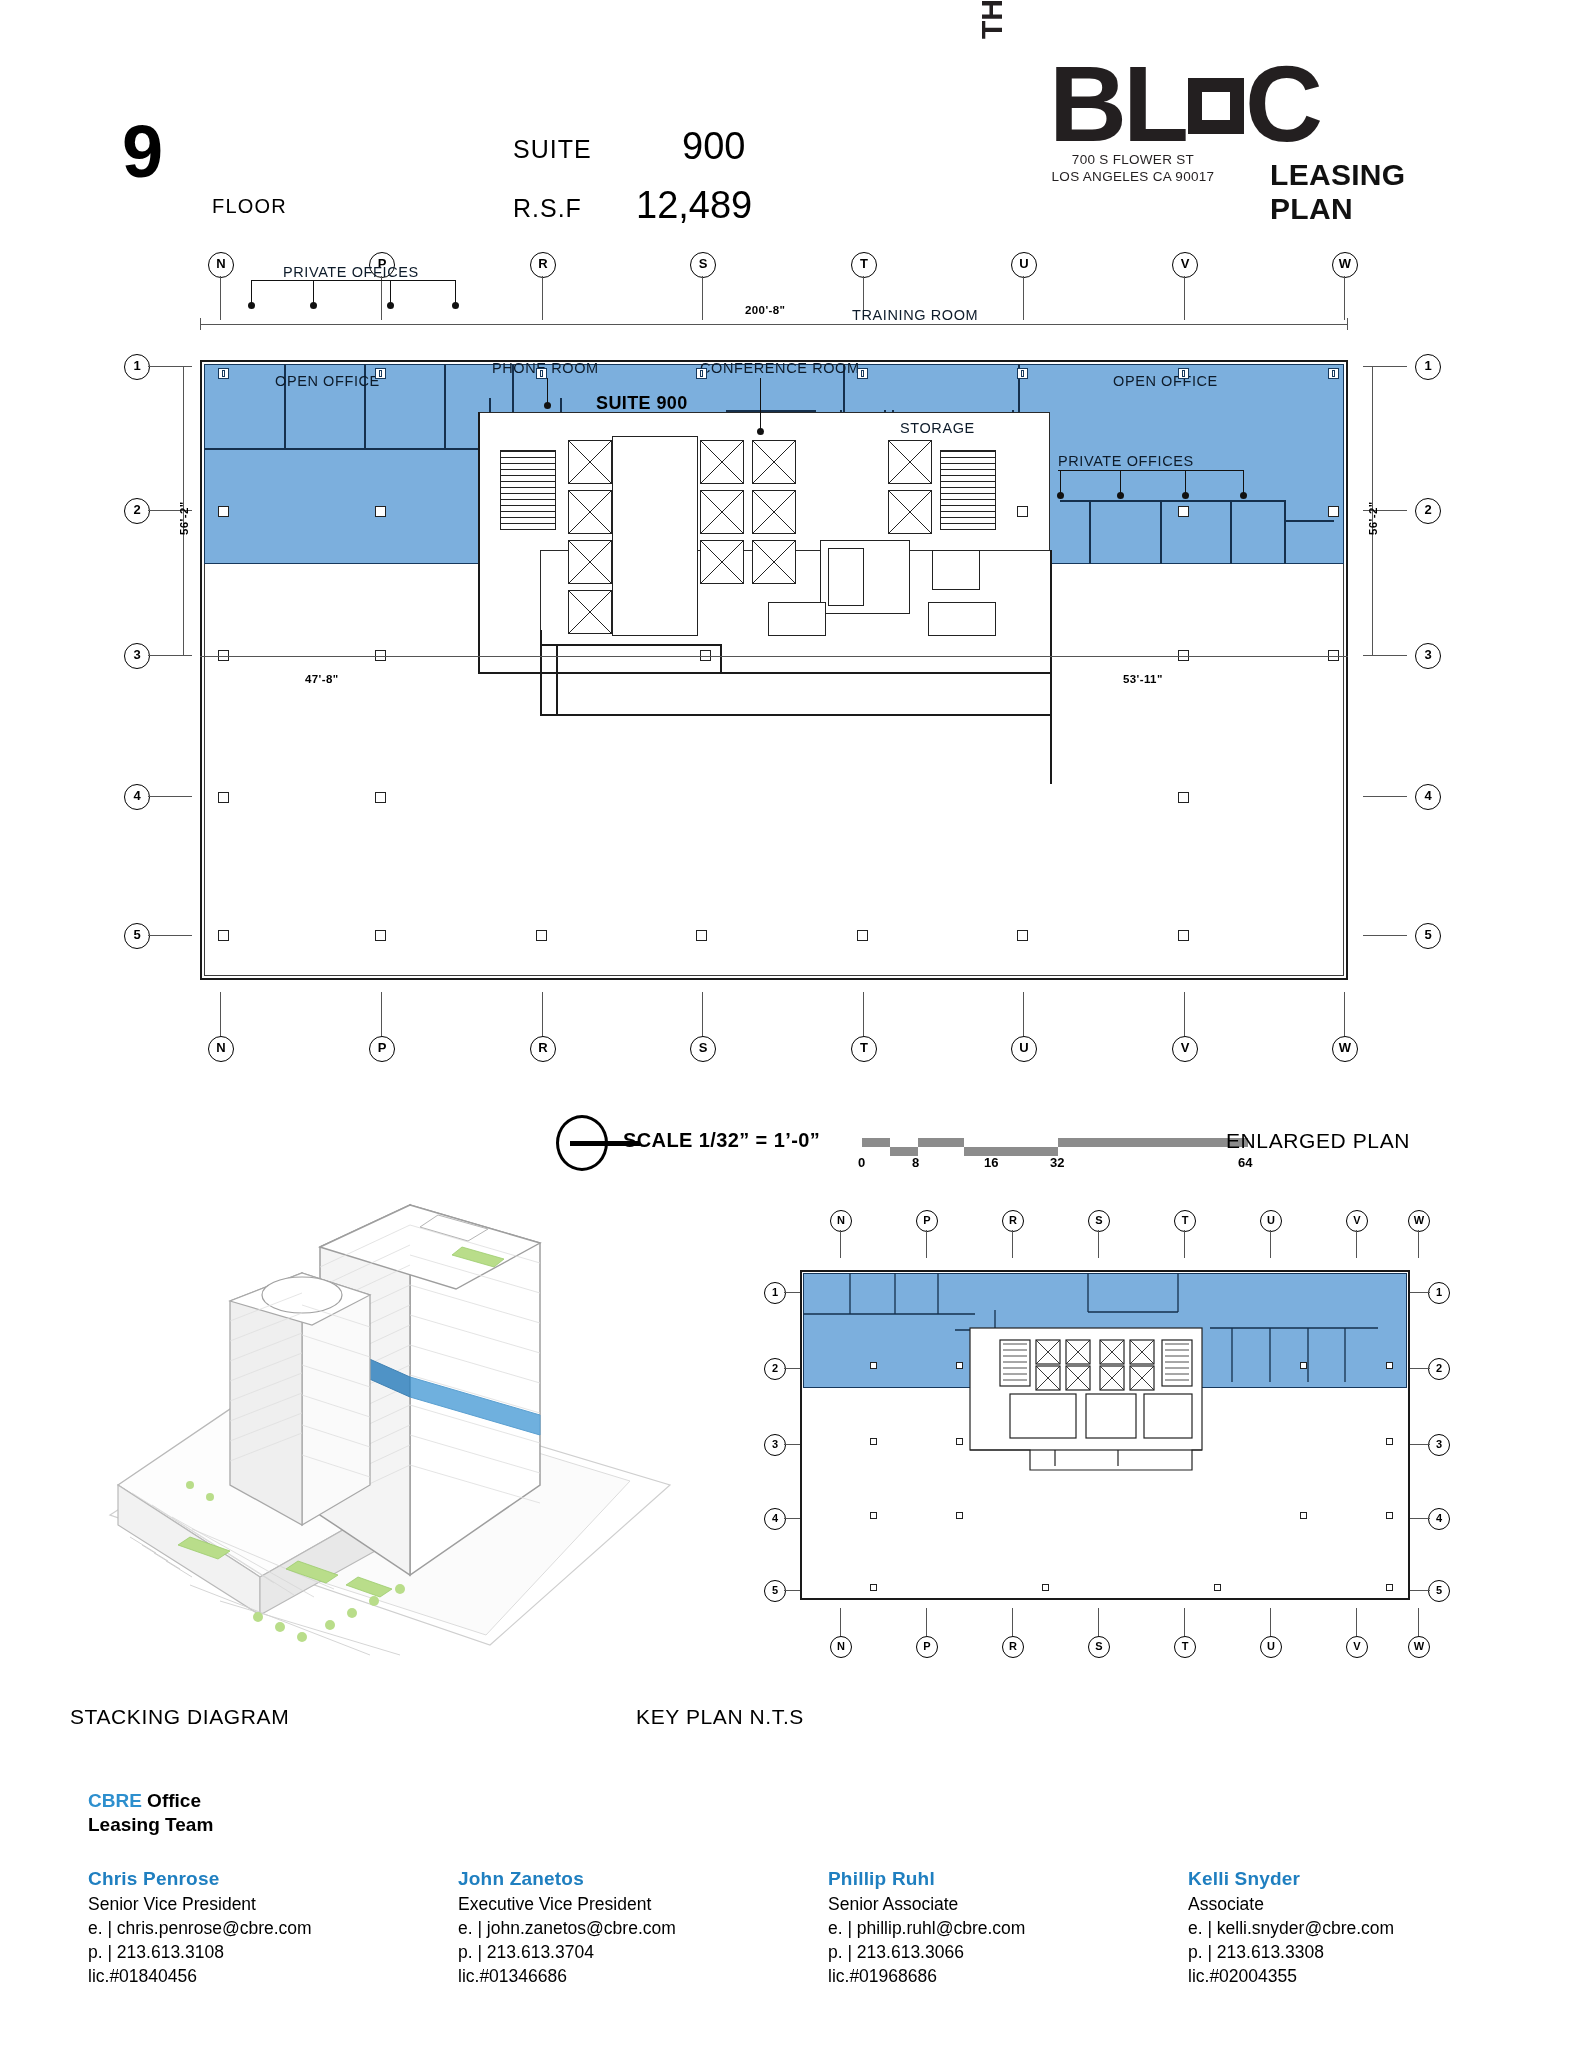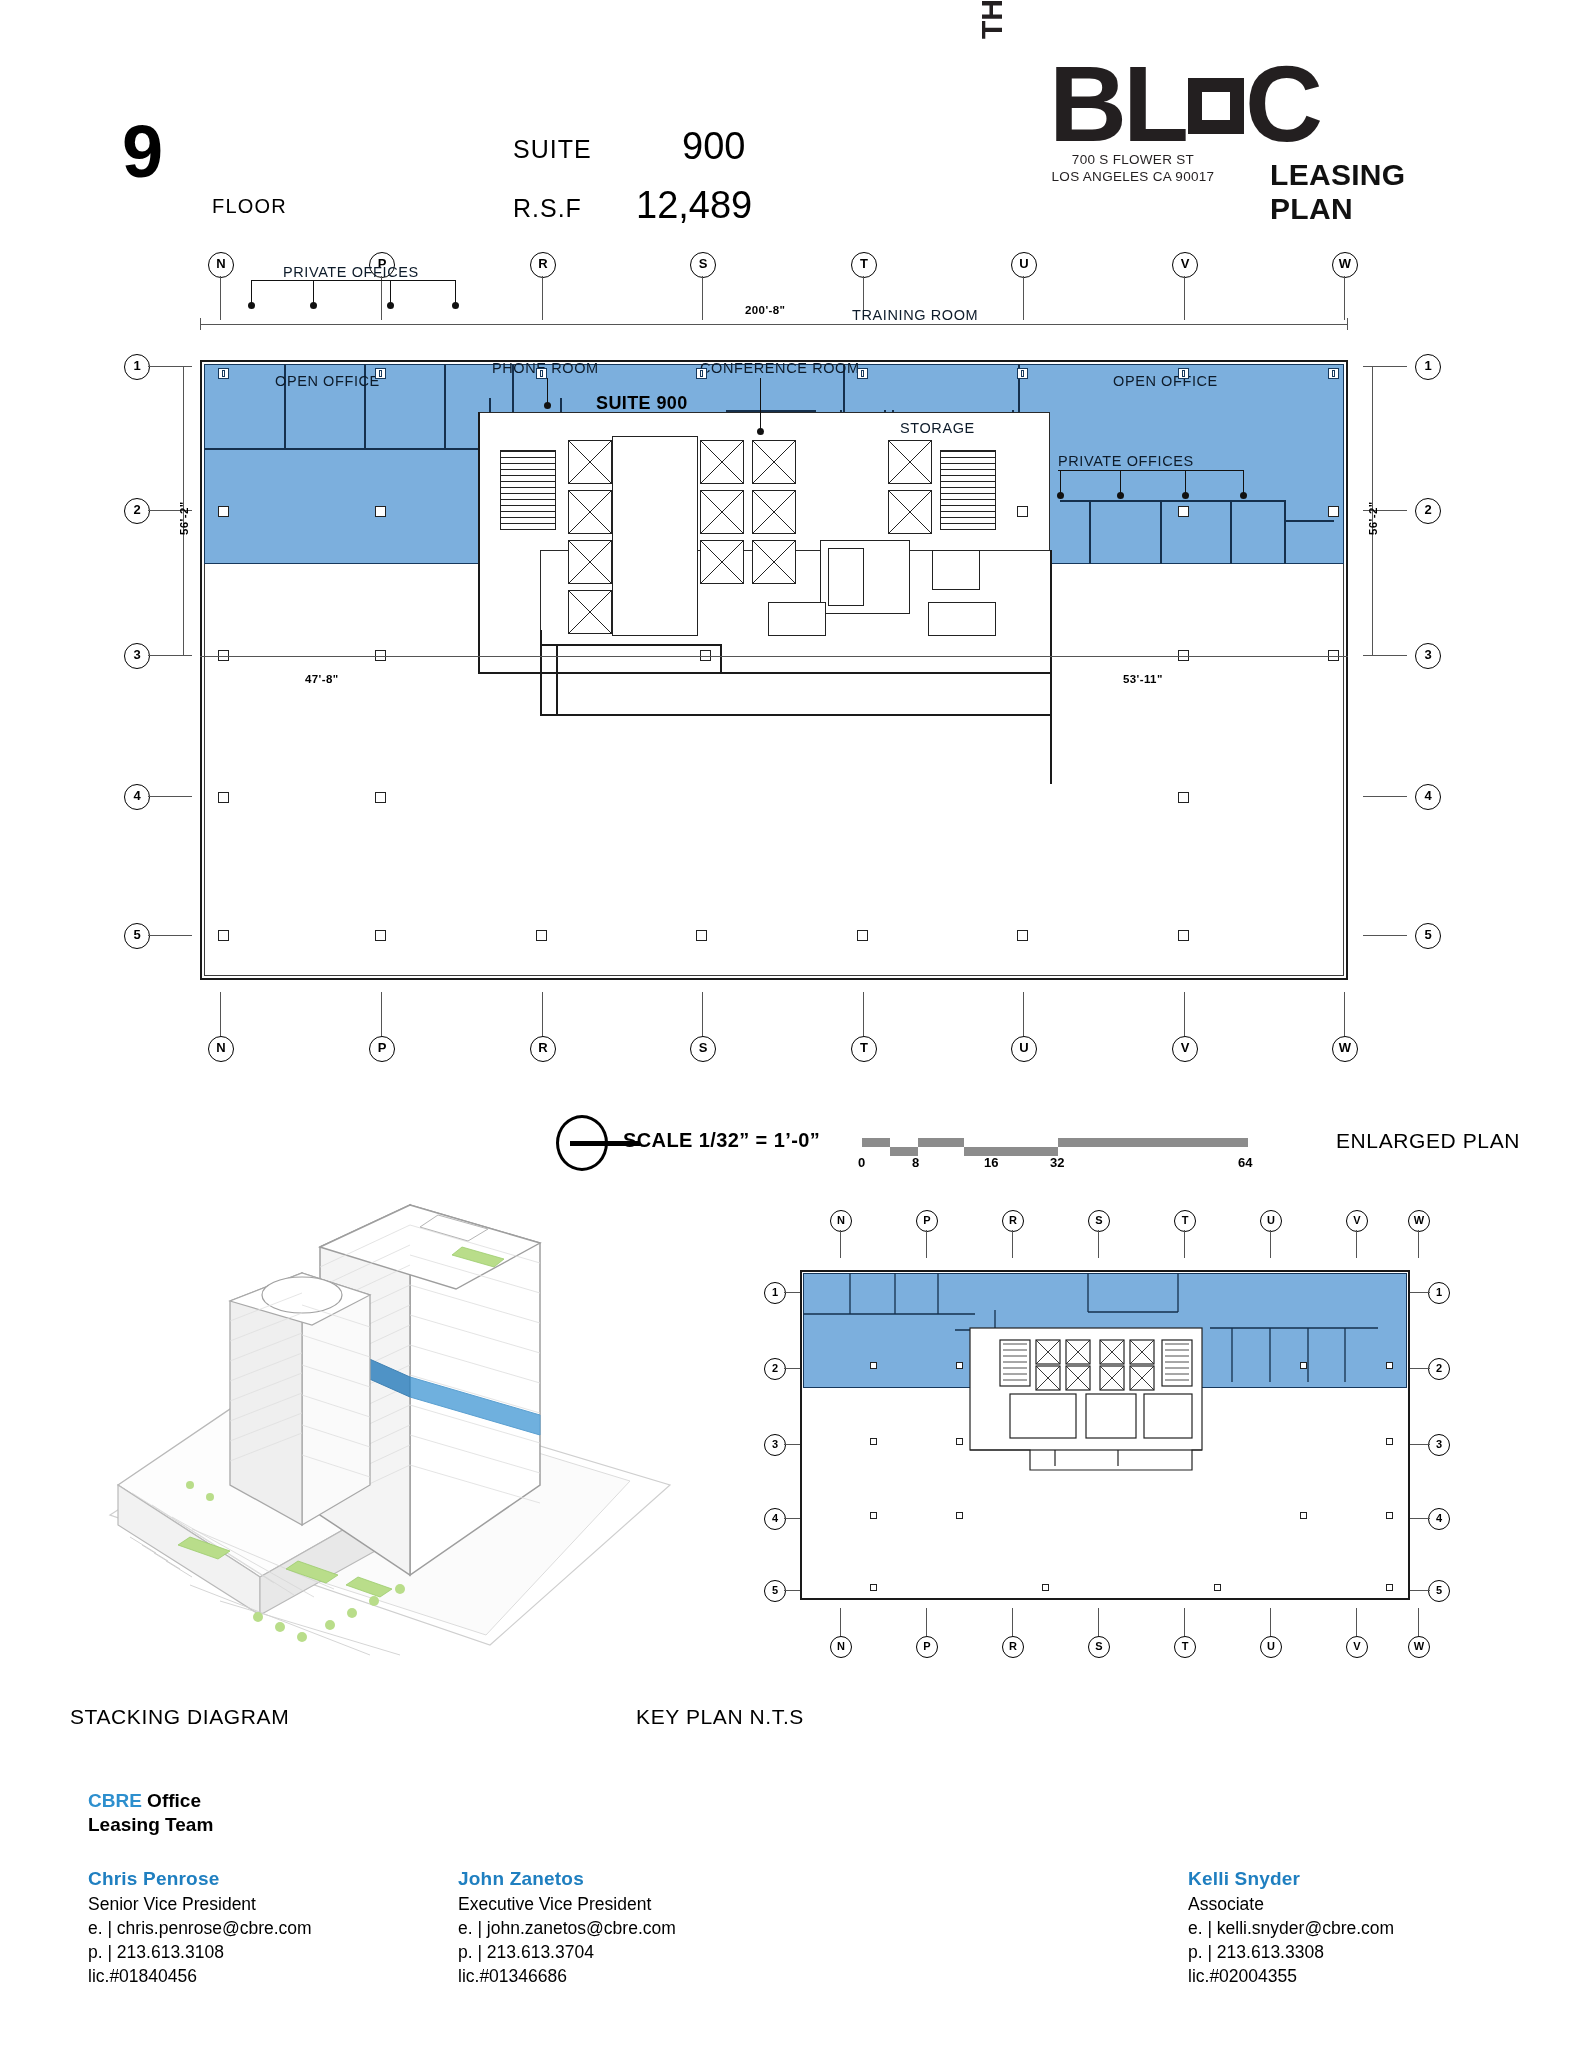--- a/index.html
+++ b/index.html
@@ -110,21 +110,21 @@
   
   .scalebar{position:absolute;left:0;top:1110px;width:1583px;height:70px;}
   .compass{
     position:absolute;left:556px;top:5px;width:52px;height:56px;
     border:3px solid #000;border-radius:50%;box-sizing:border-box;
   }
   .compass-needle{position:absolute;left:570px;top:31px;width:70px;height:5px;background:#000;}
   .scale-text{position:absolute;left:623px;top:19px;font-size:20px;font-weight:bold;letter-spacing:0.4px;}
   .sbar{position:absolute;background:#8c8c8c;height:9px;}
   .snum{position:absolute;font-size:13px;font-weight:bold;}
-  .enlarged{position:absolute;left:1336px;top:19px;font-size:21px;letter-spacing:0.6px;}
+  .enlarged{position:absolute;left:1226px;top:19px;font-size:21px;letter-spacing:0.6px;}
 
   
   .stacking{position:absolute;left:70px;top:1185px;width:640px;height:520px;}
   .stack-caption{position:absolute;left:0;top:1705px;width:640px;text-align:left;font-size:21px;letter-spacing:0.6px;}
 
   
   .keyplan{position:absolute;left:730px;top:1210px;width:720px;height:500px;}
   .kp-outer{position:absolute;left:70px;top:60px;width:610px;height:330px;border:2px solid #1a1a1a;background:#fff;box-sizing:border-box;}
   .kp-blue{position:absolute;left:73px;top:63px;width:604px;height:115px;background:#7cafdd;border:1px solid #16385c;box-sizing:border-box;}
   .kp-caption{position:absolute;left:360px;top:1705px;width:720px;text-align:center;font-size:21px;letter-spacing:0.6px;}
@@ -669,20 +669,27 @@
     </div>
 
     <div class="contact" style="left:458px;">
       <div class="c-name">John Zanetos</div>
       <div class="c-title">Executive Vice President</div>
       <div class="c-line">e. | john.zanetos@cbre.com</div>
       <div class="c-line">p. | 213.613.3704</div>
       <div class="c-line">lic.#01346686</div>
     </div>
 
+    <div class="contact" style="left:828px;">
+      <div class="c-name">Phillip Ruhl</div>
+      <div class="c-title">Senior Associate</div>
+      <div class="c-line">e. | phillip.ruhl@cbre.com</div>
+      <div class="c-line">p. | 213.613.3066</div>
+      <div class="c-line">lic.#01968686</div>
+    </div>
 
     <div class="contact" style="left:1188px;">
       <div class="c-name">Kelli Snyder</div>
       <div class="c-title">Associate</div>
       <div class="c-line">e. | kelli.snyder@cbre.com</div>
       <div class="c-line">p. | 213.613.3308</div>
       <div class="c-line">lic.#02004355</div>
     </div>
   </div>
 

